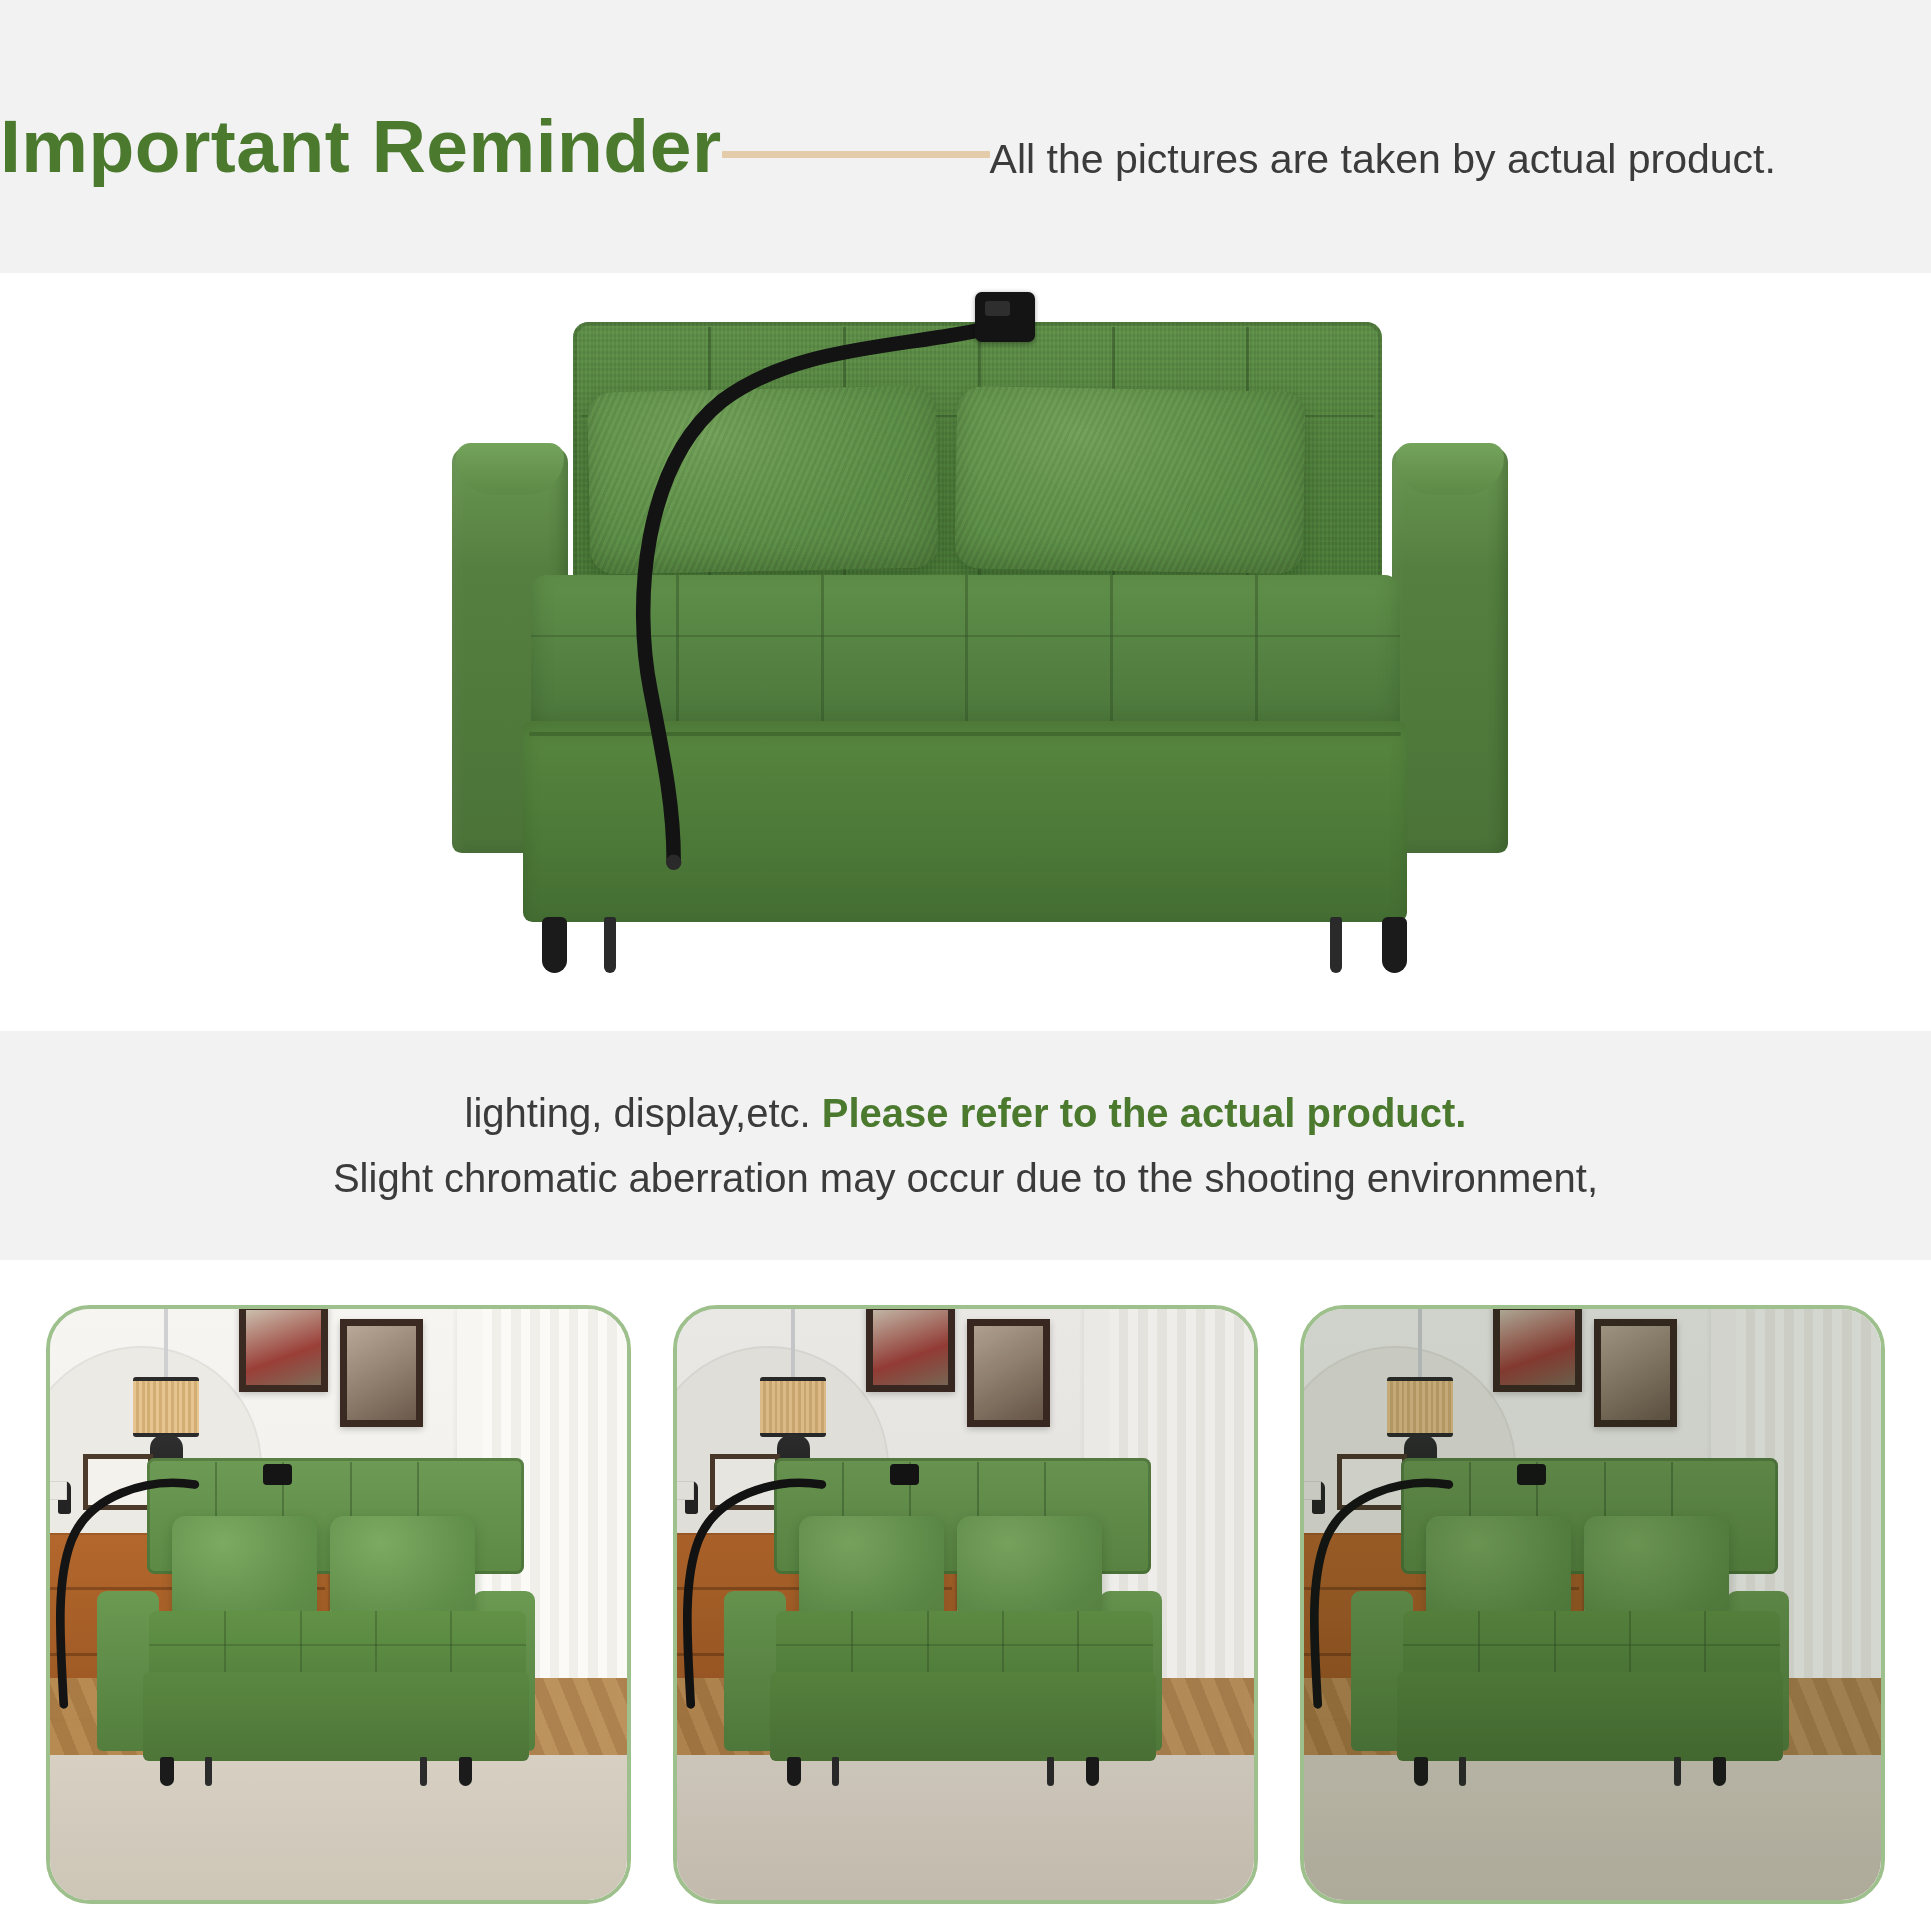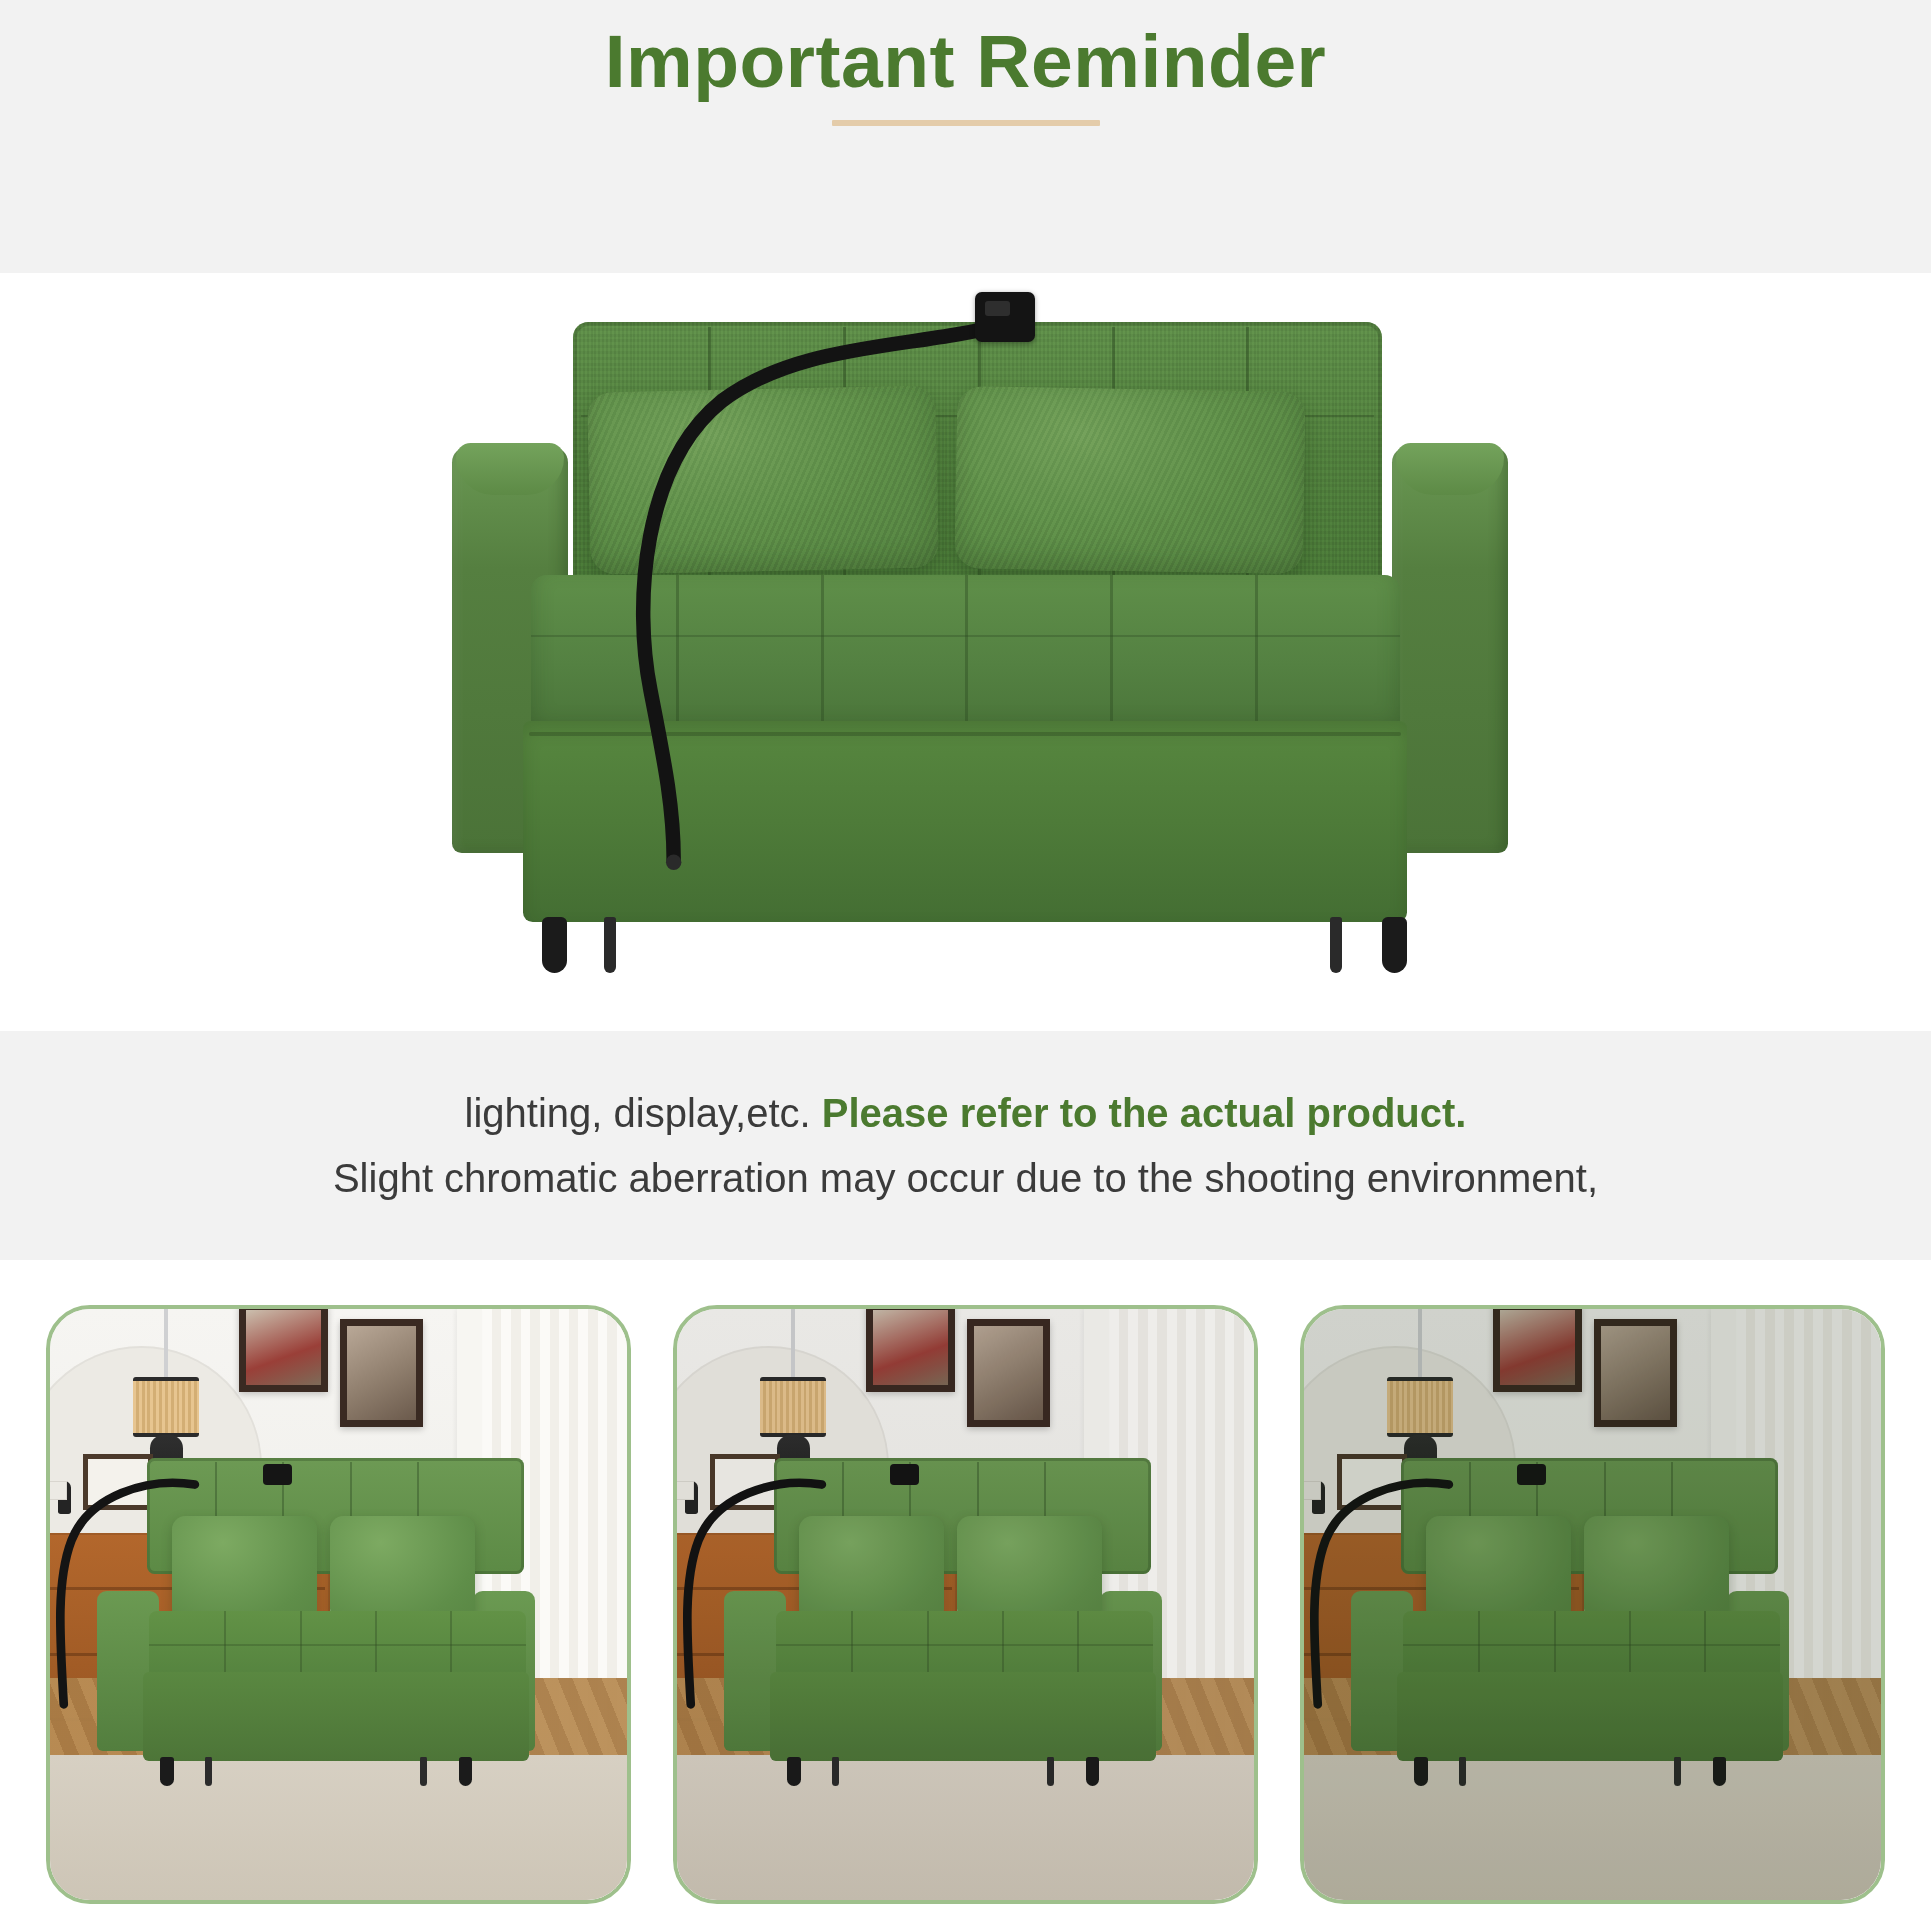--- a/index.html
+++ b/index.html
@@ -8,21 +8,21 @@
     font-family: "Liberation Sans", sans-serif;
     background: #ffffff;
     overflow: hidden;
   }
   .page { position: relative; width: 1931px; height: 1931px; background:#fff; }
 
   
   .band-top {
     position: absolute; left:0; top:0; width:1931px; height:273px;
     background:#f2f2f2;
-    display:flex; flex-direction:column; align-items:center; justify-content:flex-start;
+    display:flex; flex-direction:row; align-items:center; justify-content:flex-start;
     padding-top: 19.3px;
   }
   .title {
     font-size: 75px; font-weight: 700; color:#4b7a2f;
     letter-spacing: 0.5px; line-height: 1.12;
     font-family:"Liberation Sans", sans-serif;
   }
   .title-rule {
     width: 268px; height: 6.8px; background:#e4ccaa; margin-top: 16.4px; border-radius:1px;
   }
@@ -247,20 +247,21 @@
   .tone.dark{ background:rgba(12,30,8,0.16); }
 </style>
 </head>
 <body>
 
 <div class="page">
 
   <div class="band-top">
     <div class="title">Important Reminder</div>
     <div class="title-rule"></div>
+    <div class="subtitle">All the pictures are taken by actual product.</div>
   </div>
 
   <div class="hero">
     <div class="sofa-stage">
 
       <div class="back-panel">
         <div class="back-noise"></div>
         <div class="seam" style="left:135px"></div>
         <div class="seam" style="left:270px"></div>
         <div class="seam" style="left:405px"></div>

